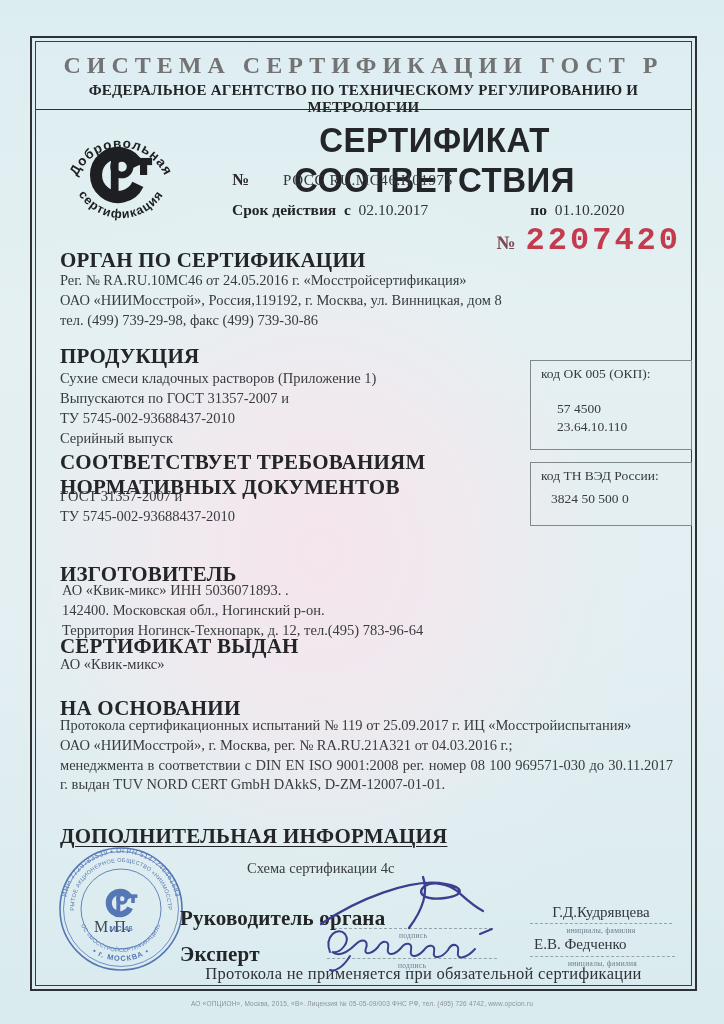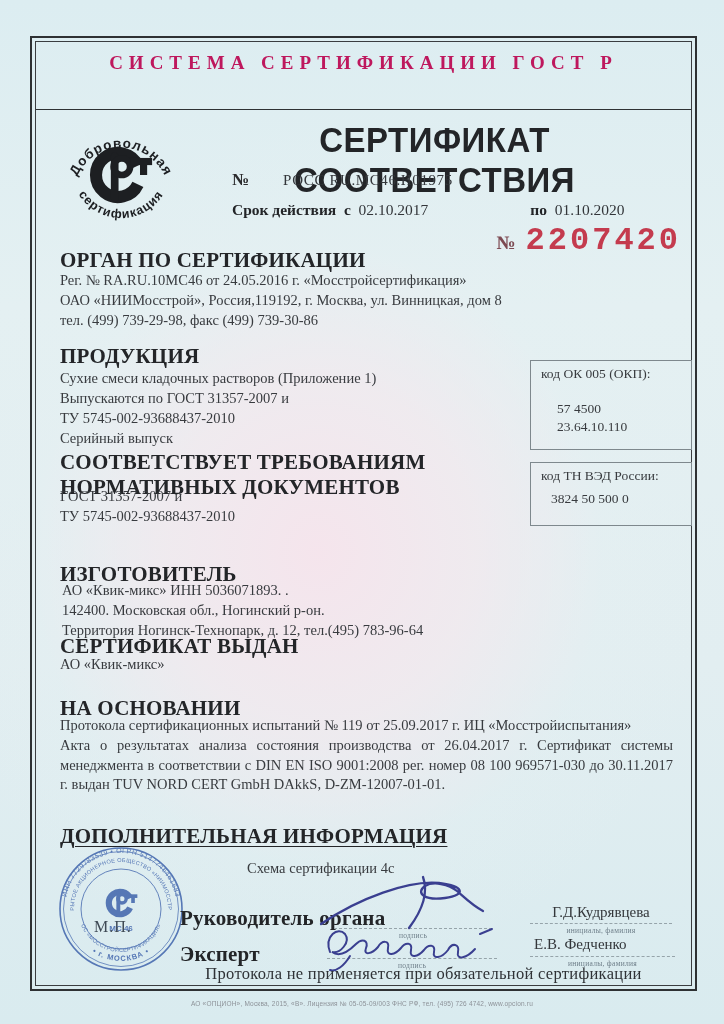--- a/index.html
+++ b/index.html
@@ -11,21 +11,21 @@
       linear-gradient(180deg,#dcedf1 0%,#e4f0f2 30%,#e2eef1 65%,#d9ebef 100%);
   }
   .cert{
     position:absolute;left:30px;top:36px;width:663px;height:951px;
     border:2px solid #2e3133;background:transparent;
   }
   .cert-inner{position:absolute;inset:3px;border:1.2px solid #3a3d40;pointer-events:none;}
   .abs{position:absolute;}
   .serif{font-family:"Liberation Serif","DejaVu Serif",serif;}
   .sans{font-family:"Liberation Sans","DejaVu Sans",sans-serif;}
-  .hdr1{top:14px;left:0;right:0;text-align:center;font-weight:bold;font-size:19px;letter-spacing:6px;color:#be185d;}
+  .hdr1{top:14px;left:0;right:0;text-align:center;font-weight:bold;font-size:24px;letter-spacing:6px;color:#737373;}
   .hdr2{top:44px;left:0;right:0;text-align:center;font-weight:bold;font-size:15px;letter-spacing:.2px;color:#232528;}
   .hdr-divider{top:71px;left:4px;right:4px;border-top:1.6px solid #2e3133;height:0;}
   .doc-title{top:84px;left:150px;right:8px;text-align:center;font-weight:bold;font-size:33px;letter-spacing:.5px;color:#232528;transform:scaleY(1.05);}
   .num-row{top:132px;left:200px;font-size:15px;}
   .num-row .no{font-weight:bold;font-size:17px;margin-right:34px;}
   .num-row .val{letter-spacing:.6px;color:#33363a;}
   .valid-row{top:163px;left:200px;font-size:15.5px;color:#33363a;}
   .valid-row b{color:#232528;}
   .form-no{top:184px;right:14px;text-align:right;}
   .form-no .sign{font-size:19px;color:#7d4a52;margin-right:10px;font-weight:bold;}
@@ -59,20 +59,21 @@
       <rect x="11" y="-15.5" width="20" height="6.5" fill="currentColor"></rect>
       <rect x="20" y="-10" width="6.5" height="10" fill="currentColor"></rect>
     </g>
   </defs>
 </svg>
 
 <div class="cert">
   <div class="cert-inner"></div>
 
   <div class="abs serif hdr1">СИСТЕМА СЕРТИФИКАЦИИ ГОСТ Р</div>
+  <div class="abs serif hdr2">ФЕДЕРАЛЬНОЕ АГЕНТСТВО ПО ТЕХНИЧЕСКОМУ РЕГУЛИРОВАНИЮ И МЕТРОЛОГИИ</div>
   <div class="abs hdr-divider"></div>
 
   <svg class="abs" style="left:26px;top:74px;color:#1d1f22;" width="126" height="124" viewBox="0 0 126 124">
     <defs>
       <path id="lg-top" d="M16 74 A48 48 0 0 1 110 74" fill="none"></path>
       <path id="lg-bot" d="M13 56 A50 50 0 0 0 113 56" fill="none"></path>
     </defs>
     <text font-size="13.5" font-weight="bold" fill="currentColor" letter-spacing="1">
       <textPath href="#lg-top" startOffset="50%" text-anchor="middle">Добровольная</textPath>
     </text>
@@ -129,21 +130,21 @@
     <div>АО «Квик-микс» ИНН  5036071893. .</div>
     <div>142400. Московская обл., Ногинский р-он.</div>
     <div>Территория Ногинск-Технопарк, д. 12, тел.(495) 783-96-64</div>
   </div>
   <div class="abs sec-head serif" style="top:596px;left:28px;">СЕРТИФИКАТ ВЫДАН</div>
   <div class="abs body-text serif" style="top:616px;left:28px;">АО «Квик-микс»</div>
 
   <div class="abs sec-head serif" style="top:658px;left:28px;">НА ОСНОВАНИИ</div>
   <div class="abs body-text serif" style="top:678px;left:28px;right:22px;line-height:19.8px;">
     <div>Протокола сертификационных испытаний № 119 от 25.09.2017 г. ИЦ «Мосстройиспытания»</div>
-    <div class="just-line">Акта о результатах анализа состояния производства от 26.04.2017 г. Сертификат системы</div>
+    <div>ОАО «НИИМосстрой», г. Москва, рег. № RA.RU.21А321  от 04.03.2016 г.;</div>
     <div class="just-line">менеджмента в соответствии с DIN EN ISO  9001:2008 рег. номер 08 100 969571-030 до 30.11.2017</div>
     <div>г. выдан TUV NORD CERT GmbH DAkkS, D-ZM-12007-01-01.</div>
   </div>
 
   <div class="abs sec-head serif underline" style="top:786px;left:28px;">ДОПОЛНИТЕЛЬНАЯ ИНФОРМАЦИЯ</div>
   <div class="abs body-text serif" style="top:820px;left:215px;">Схема сертификации 4с</div>
 
   <svg class="abs stamp" style="left:25px;top:807px;" width="128" height="128" viewBox="0 0 128 128">
     <defs>
       <path id="st-out-top" d="M8 64 A56 56 0 0 1 120 64" fill="none"></path>

